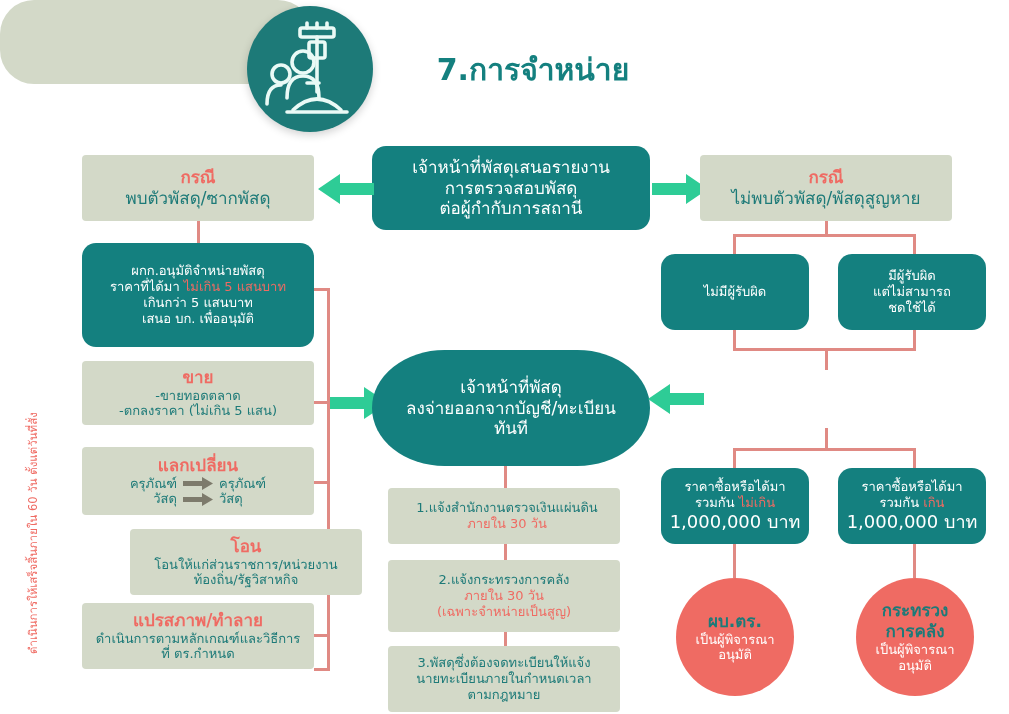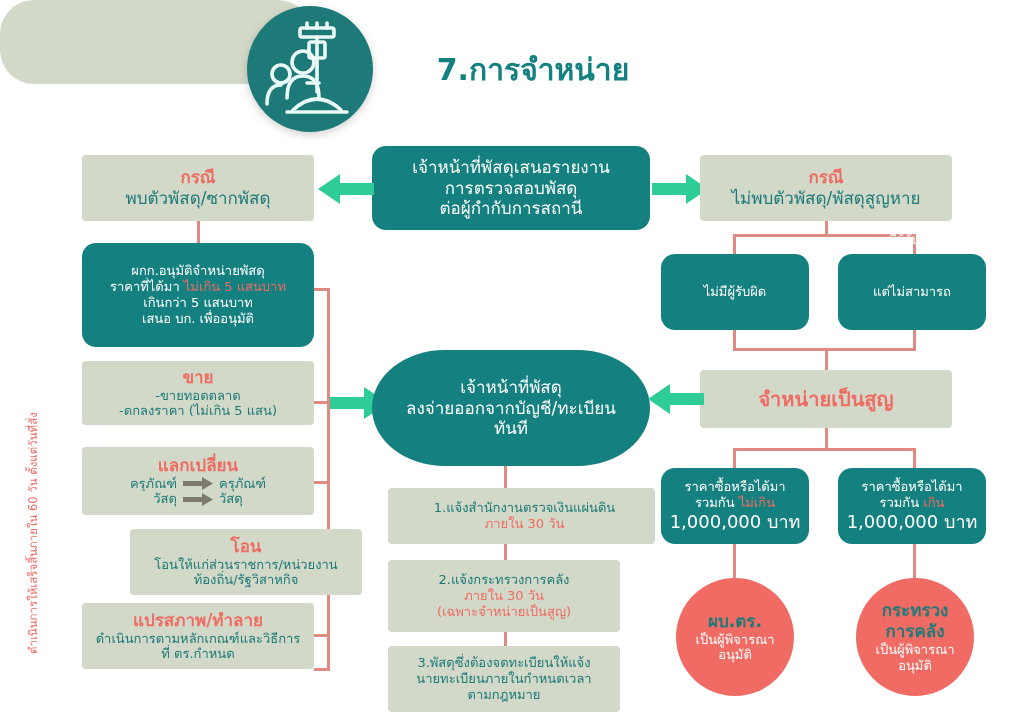--- a/index.html
+++ b/index.html
@@ -176,21 +176,21 @@
   <div id="side-label">ดำเนินการให้เสร็จสิ้นภายใน 60 วัน ตั้งแต่วันที่สั่ง</div>
 
   <div class="node teal-oval" id="center-oval" style="left:372px;top:350px;width:278px;height:116px;">
     <div class="l1 white">เจ้าหน้าที่พัสดุ</div>
     <div class="l1 white">ลงจ่ายออกจากบัญชี/ทะเบียน</div>
     <div class="l1 white">ทันที</div>
   </div>
 
   <div class="ln lnv" style="left:504px;top:466px;height:22px;"></div>
 
-  <div class="node sage" style="left:388px;top:488px;width:267px;height:56px;padding-left:6px;">
+  <div class="node sage" style="left:388px;top:488px;width:232px;height:56px;padding-left:6px;">
     <div class="l3 tealtxt">1.แจ้งสำนักงานตรวจเงินแผ่นดิน</div>
     <div class="l3 red">ภายใน 30 วัน</div>
   </div>
 
   <div class="ln lnv" style="left:504px;top:544px;height:16px;"></div>
 
   <div class="node sage" style="left:388px;top:560px;width:232px;height:72px;">
     <div class="l3 tealtxt">2.แจ้งกระทรวงการคลัง</div>
     <div class="l3 red">ภายใน 30 วัน</div>
     <div class="l3 red">(เฉพาะจำหน่ายเป็นสูญ)</div>
@@ -206,34 +206,31 @@
 
   <div class="ln lnv" style="left:825px;top:221px;height:14px;"></div>
   <div class="ln lnh" style="left:733px;top:234px;width:183px;"></div>
   <div class="ln lnv" style="left:733px;top:234px;height:20px;"></div>
   <div class="ln lnv" style="left:913px;top:234px;height:20px;"></div>
 
   <div class="node teal" style="left:661px;top:254px;width:148px;height:76px;">
     <div class="l2 white">ไม่มีผู้รับผิด</div>
   </div>
 
-  <div class="node teal" style="left:838px;top:254px;width:148px;height:76px;gap:36px;">
+  <div class="node teal" style="left:838px;top:254px;width:148px;height:76px;">
     <div class="l2 white">มีผู้รับผิด</div>
     <div class="l2 white">แต่ไม่สามารถ</div>
     <div class="l2 white">ชดใช้ได้</div>
   </div>
 
   <div class="ln lnv" style="left:733px;top:330px;height:20px;"></div>
   <div class="ln lnv" style="left:913px;top:330px;height:20px;"></div>
   <div class="ln lnh" style="left:733px;top:348px;width:183px;"></div>
   <div class="ln lnv" style="left:825px;top:348px;height:22px;"></div>
 
-  <div class="node sage" style="left:700px;top:370px;width:252px;height:58px;">
-    <div class="ttl big">จำหน่ายเป็นสูญ</div>
-  </div>
 
   <div class="garrow" style="left:648px;top:382px;">
     <svg width="56" height="34" viewBox="0 0 56 34">
         <path d="M0 17 L22 2 L22 11 L56 11 L56 23 L22 23 L22 32 Z" fill="#2ecc96"></path>
       </svg>
   </div>
 
   <div class="ln lnv" style="left:825px;top:428px;height:22px;"></div>
   <div class="ln lnh" style="left:733px;top:448px;width:183px;"></div>
   <div class="ln lnv" style="left:733px;top:448px;height:20px;"></div>

